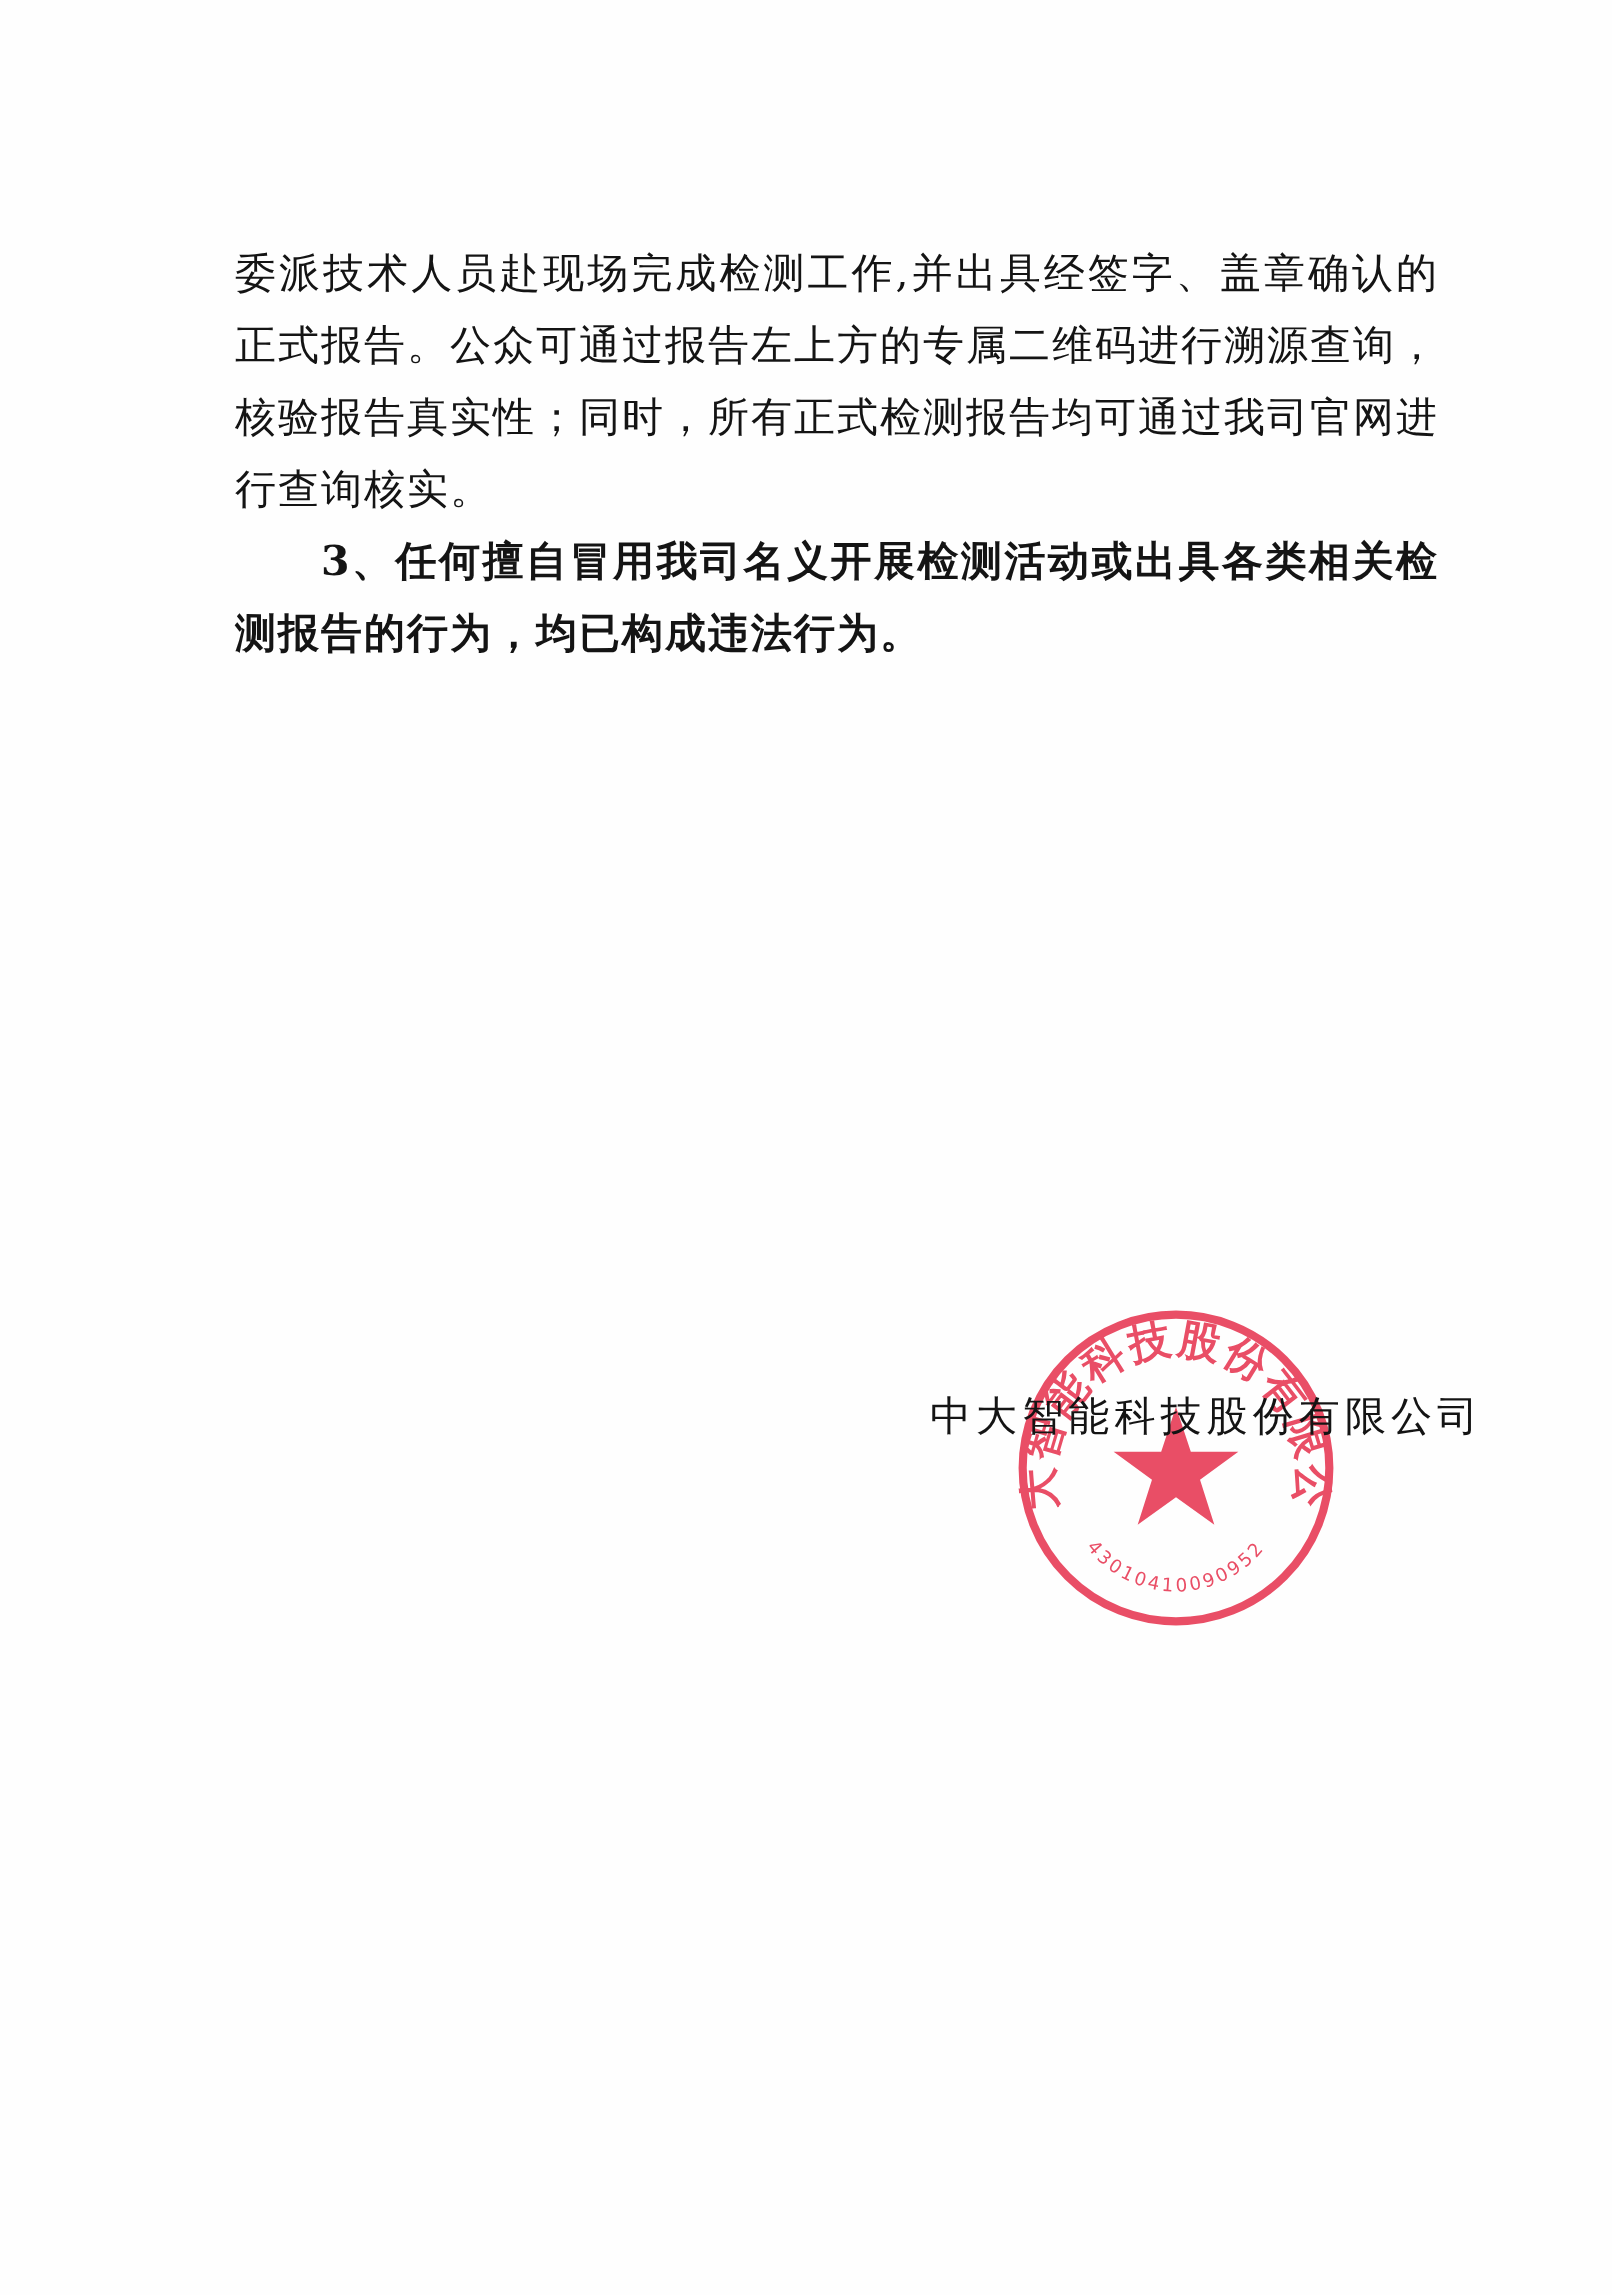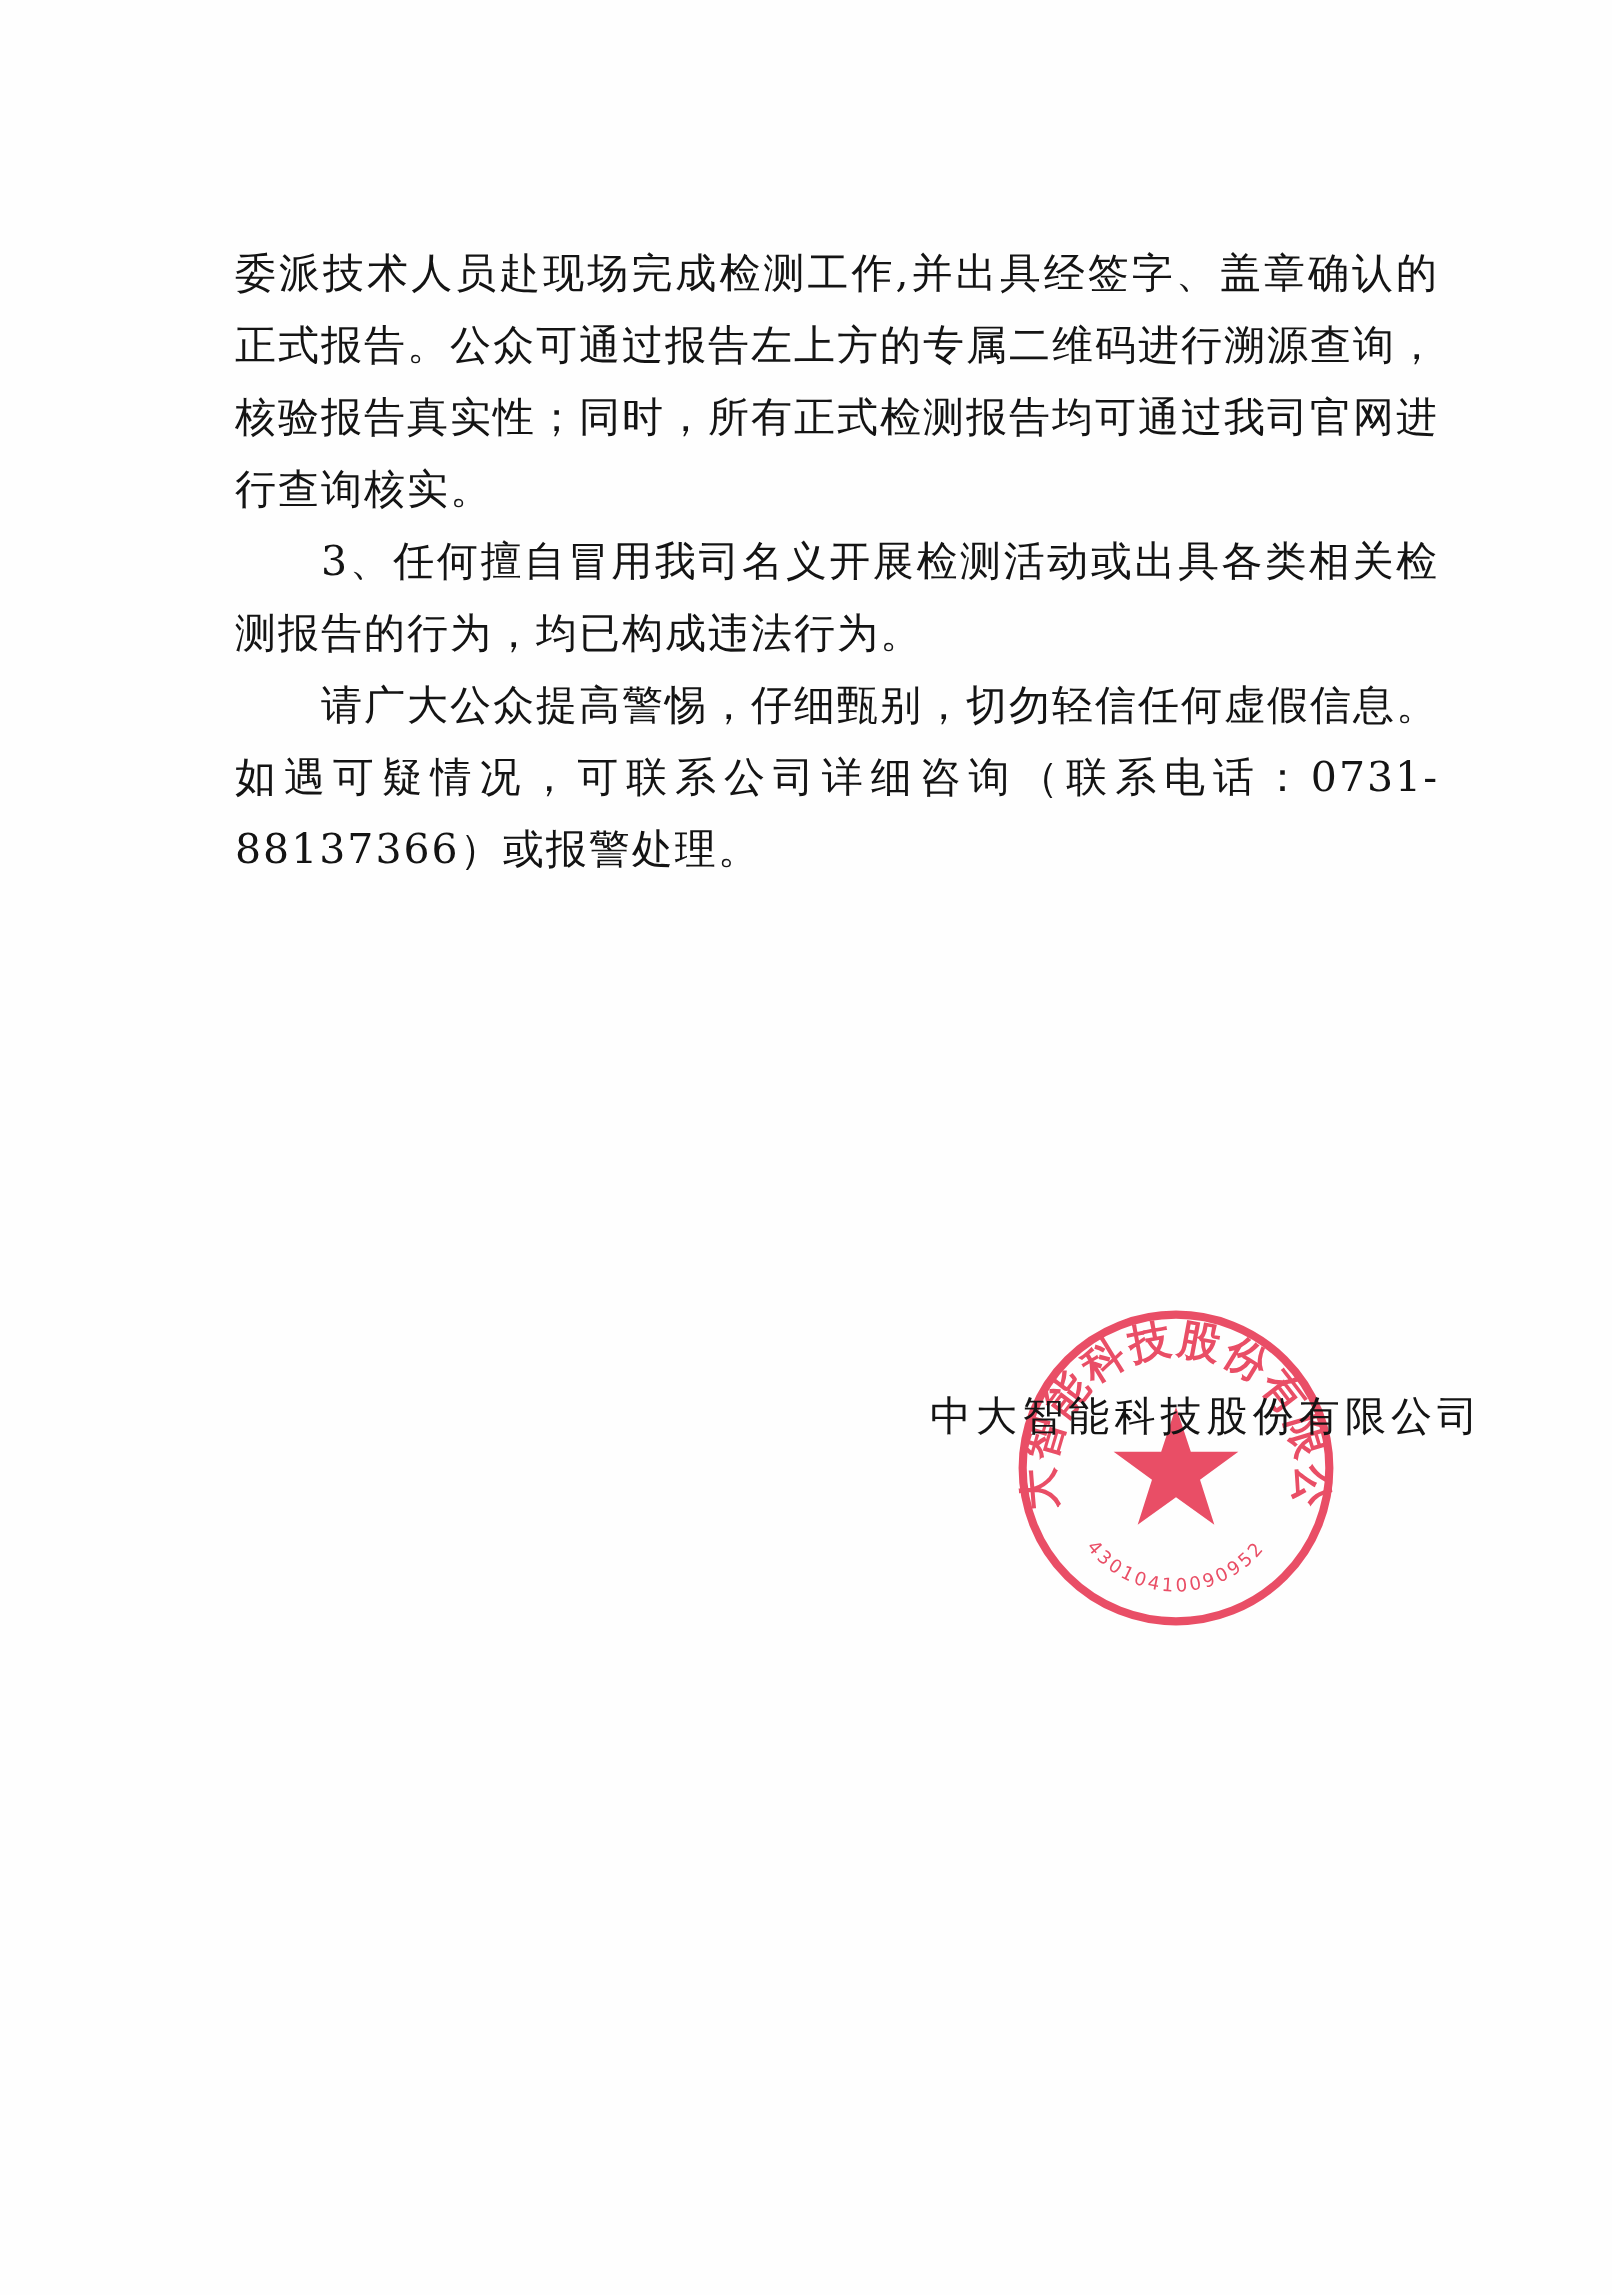--- a/index.html
+++ b/index.html
@@ -32,20 +32,21 @@
       letter-spacing: 2px;
       text-align: justify;
       text-justify: inter-character;
     }
     .para {
       margin: 0;
       padding: 0;
     }
     .para.indent {
       text-indent: 86px;
+      font-weight: bold;
     }
     .signature {
       position: absolute;
       z-index: 3;
       font-size: 41px;
       line-height: 51px;
       letter-spacing: 5.1px;
       white-space: nowrap;
     }
     .sig-company {
@@ -79,21 +80,20 @@
     }
   </style>
 </head>
 <body>
 
 <div class="page">
 
   <div class="body-text">
     <p class="para">委派技术人员赴现场完成检测工作,并出具经签字、盖章确认的正式报告。公众可通过报告左上方的专属二维码进行溯源查询，核验报告真实性；同时，所有正式检测报告均可通过我司官网进行查询核实。</p>
     <p class="para indent">3、任何擅自冒用我司名义开展检测活动或出具各类相关检测报告的行为，均已构成违法行为。</p>
-    <p class="para indent">请广大公众提高警惕，仔细甄别，切勿轻信任何虚假信息。如遇可疑情况，可联系公司详细咨询（联系电话：0731-88137366）或报警处理。</p>
   </div>
 
   <div class="seal">
     <svg viewBox="0 0 630 630" xmlns="http://www.w3.org/2000/svg">
       <defs>
         <path id="sealArcTop" d="M 85 400 A 240 240 0 1 1 545 400"></path>
         <path id="sealArcBottom" d="M 140 470 A 220 220 0 0 0 490 470"></path>
       </defs>
       <circle cx="315" cy="315" r="300" fill="none" stroke="#E8405A" stroke-width="16"></circle>
       <text fill="#E8405A" font-size="82" font-family="DejaVu Sans, sans-serif" font-weight="bold" letter-spacing="6">

